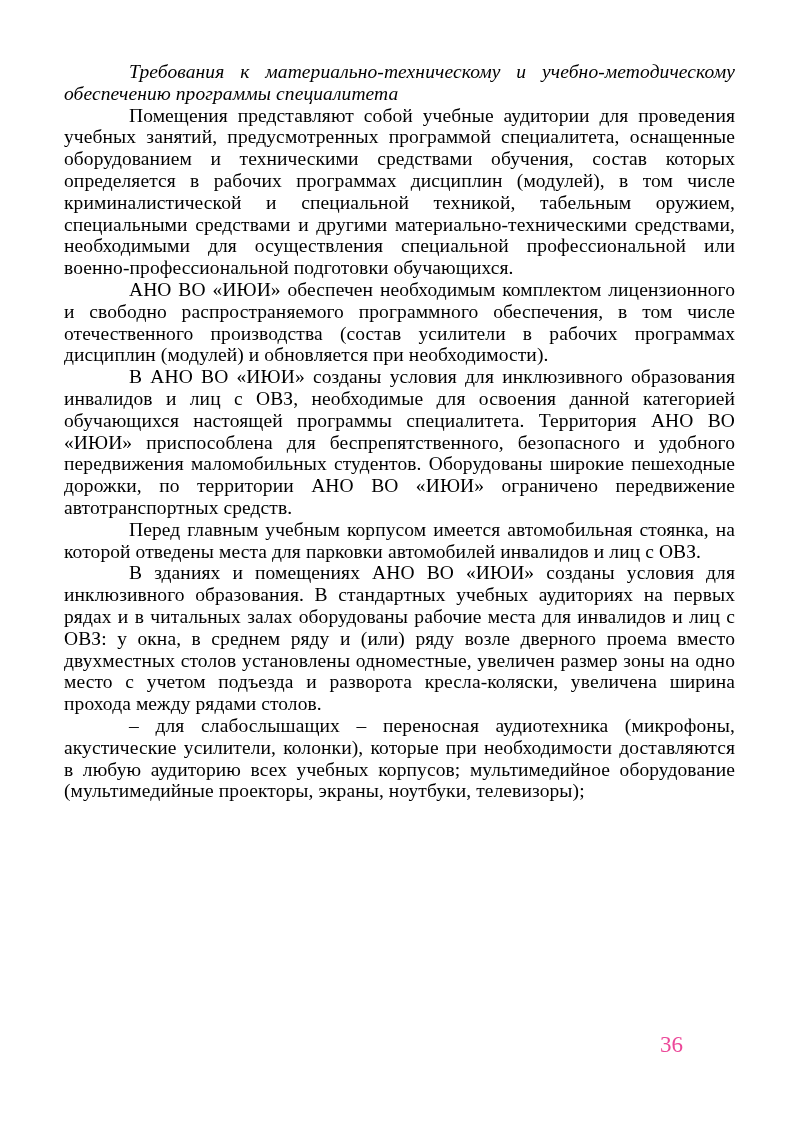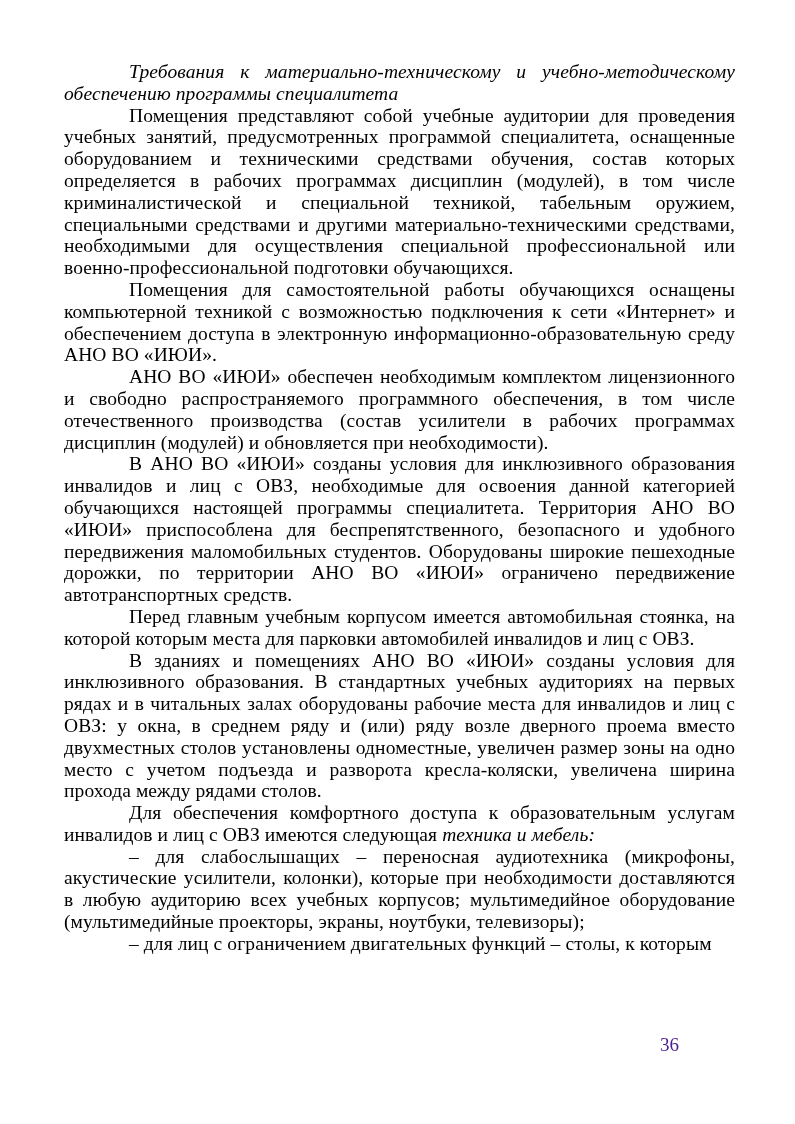--- a/index.html
+++ b/index.html
@@ -38,35 +38,32 @@
   .heading {
     font-style: italic;
   }
   .italic-run {
     font-style: italic;
   }
   .page-number {
     position: absolute;
     left: 660px;
     top: 1034px;
-    font-size: 19px;
+    font-size: 23px;
     line-height: 22px;
-    color: #4c1d95;
+    color: #ec4899;
   }
 </style>
 </head>
 <body>
 
 <div class="page">
   <div class="content">
     <p class="heading">Требования к материально-техническому и учебно-методическому обеспечению программы специалитета</p>
     <p>Помещения представляют собой учебные аудитории для проведения учебных занятий, предусмотренных программой специалитета, оснащенные оборудованием и техническими средствами обучения, состав которых определяется в рабочих программах дисциплин (модулей), в том числе криминалистической и специальной техникой, табельным оружием, специальными средствами и другими материально-техническими средствами, необходимыми для осуществления специальной профессиональной или военно-профессиональной подготовки обучающихся.</p>
-    <p>Помещения для самостоятельной работы обучающихся оснащены компьютерной техникой с возможностью подключения к сети «Интернет» и обеспечением доступа в электронную информационно-образовательную среду АНО ВО «ИЮИ».</p>
     <p>АНО ВО «ИЮИ» обеспечен необходимым комплектом лицензионного и свободно распространяемого программного обеспечения, в том числе отечественного производства (состав усилители в рабочих программах дисциплин (модулей) и обновляется при необходимости).</p>
     <p>В АНО ВО «ИЮИ» созданы условия для инклюзивного образования инвалидов и лиц с ОВЗ, необходимые для освоения данной категорией обучающихся настоящей программы специалитета. Территория АНО ВО «ИЮИ» приспособлена для беспрепятственного, безопасного и удобного передвижения маломобильных студентов. Оборудованы широкие пешеходные дорожки, по территории АНО ВО «ИЮИ» ограничено передвижение автотранспортных средств.</p>
-    <p>Перед главным учебным корпусом имеется автомобильная стоянка, на которой которым места для парковки автомобилей инвалидов и лиц с ОВЗ.</p>
+    <p>Перед главным учебным корпусом имеется автомобильная стоянка, на которой отведены места для парковки автомобилей инвалидов и лиц с ОВЗ.</p>
     <p>В зданиях и помещениях АНО ВО «ИЮИ» созданы условия для инклюзивного образования. В стандартных учебных аудиториях на первых рядах и в читальных залах оборудованы рабочие места для инвалидов и лиц с ОВЗ: у окна, в среднем ряду и (или) ряду возле дверного проема вместо двухместных столов установлены одноместные, увеличен размер зоны на одно место с учетом подъезда и разворота кресла-коляски, увеличена ширина прохода между рядами столов.</p>
-    <p><span>Для обеспечения комфортного доступа к образовательным услугам инвалидов и лиц с ОВЗ имеются следующая </span><span class="italic-run">техника и мебель:</span></p>
     <p>– для слабослышащих – переносная аудиотехника (микрофоны, акустические усилители, колонки), которые при необходимости доставляются в любую аудиторию всех учебных корпусов; мультимедийное оборудование (мультимедийные проекторы, экраны, ноутбуки, телевизоры);</p>
-    <p>– для лиц с ограничением двигательных функций – столы, к которым</p>
   </div>
   <div class="page-number">36</div>
 </div>
 
 </body></html>

